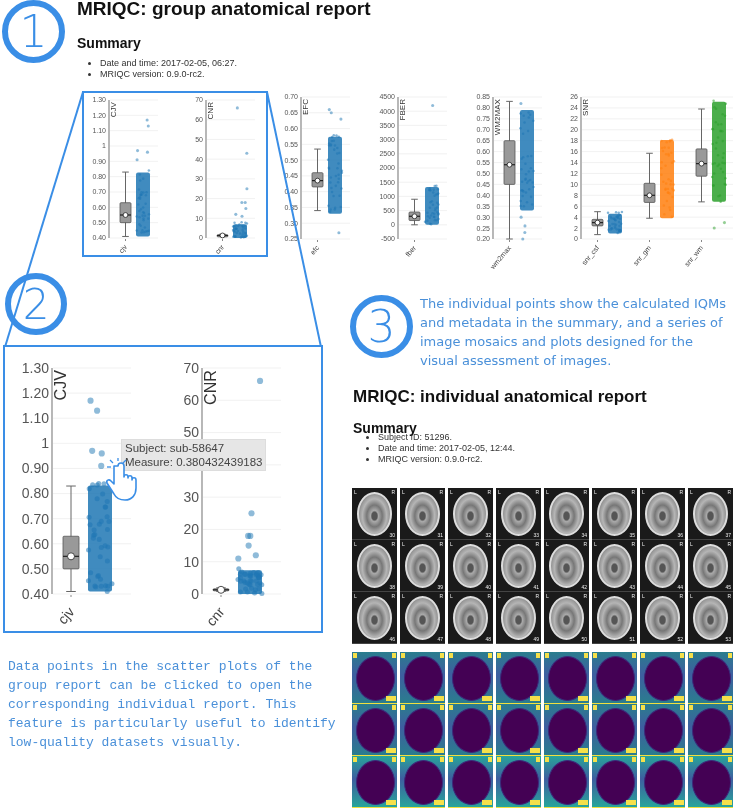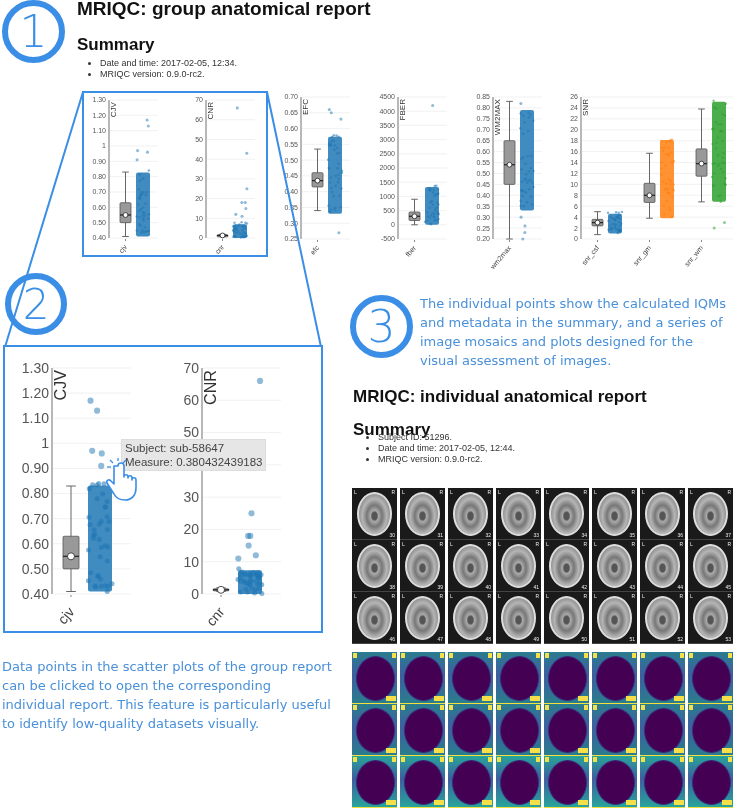--- a/index.html
+++ b/index.html
@@ -1,36 +1,36 @@
 <!DOCTYPE html>
 <html><head>
 <meta charset="utf-8">
 <style>
   html,body{margin:0;padding:0;background:#fff;}
   body{width:733px;height:809px;position:relative;overflow:hidden;font-family:"Liberation Sans",sans-serif;color:#111;}
   .abs{position:absolute;}
   .circle-num{position:absolute;border:6px solid #3a8ee6;border-radius:50%;box-sizing:border-box;color:#3a8ee6;font-family:"DejaVu Sans",sans-serif;font-weight:300;display:flex;align-items:center;justify-content:center;}
   .h1{font-weight:bold;font-size:19px;}
-  .h2{font-weight:bold;font-size:17px;}
+  .h2{font-weight:bold;font-size:14px;}
   ul.sum{margin:0;padding:0 0 0 16px;font-size:9px;color:#333;line-height:11px;}
   ul.sum li{list-style:disc;}
   .caption{color:#4a90d9;font-family:"DejaVu Sans",sans-serif;font-size:13px;line-height:19px;}
   .hl-box{position:absolute;border:2px solid #3a8ee6;box-sizing:border-box;}
   svg text{font-family:"Liberation Sans",sans-serif;}
   .tooltip{position:absolute;background:#e6e6e6;border:1px solid #ddd;font-size:11.5px;line-height:14px;padding:1px 3px;color:#444;}
   .mosaic{position:absolute;}
 </style>
 </head>
 <body>
 
 <div class="circle-num" style="left:2px;top:0px;width:63px;height:63px;font-size:44px;">1</div>
 <div class="abs h1" style="left:77px;top:-2px;">MRIQC: group anatomical report</div>
 <div class="abs h2" style="left:77px;top:35px;">Summary</div>
 <ul class="sum abs" style="left:84px;top:58px;">
-  <li>Date and time: 2017-02-05, 12:34.</li>
+  <li>Date and time: 2017-02-05, 06:27.</li>
   <li>MRIQC version: 0.9.0-rc2.</li>
 </ul>
 
 <svg class="abs" style="left:0;top:0;" width="733" height="290" id="groupSvg">
     <g>
       <line x1="110" x2="158" y1="238" y2="238" stroke="#eee" stroke-width="0.8"></line>
       <text x="106" y="240.45" font-size="7" text-anchor="end" fill="#555">0.40</text>
       <line x1="110" x2="158" y1="222.66666666666666" y2="222.66666666666666" stroke="#eee" stroke-width="0.8"></line>
       <text x="106" y="225.11666666666665" font-size="7" text-anchor="end" fill="#555">0.50</text>
       <line x1="110" x2="158" y1="207.33333333333334" y2="207.33333333333334" stroke="#eee" stroke-width="0.8"></line>
@@ -779,21 +779,21 @@
     <path d="M11 8 L11 26 L8 23 C6 21 3 22 4 25 L11 36 C13 40 17 42 22 42 C29 42 33 37 33 30 L33 22 C33 19 29 19 29 22 L29 20 C29 17 25 17 25 20 L25 19 C25 16 21 16 21 19 L21 8 C21 4 15 4 15 8 Z" transform="translate(-2,0)"></path>
   </g>
   <g stroke="#3a8ee6" stroke-width="1.3">
     <line x1="5" y1="2" x2="8" y2="5"></line>
       <line x1="13" y1="0" x2="13" y2="3"></line>
       <line x1="21" y1="2" x2="18" y2="5"></line>
       <line x1="2" y1="9" x2="6" y2="9"></line>
   </g>
 </svg>
 
-<div class="abs caption" style="left:2px;top:657px;width:336px;">Data points in the scatter plots of the group report can be clicked to open the corresponding individual report. This feature is particularly useful to identify low-quality datasets visually.</div>
+<div class="abs caption" style="left:8px;top:657px;width:336px;font-family:Liberation Mono, monospace;">Data points in the scatter plots of the group report can be clicked to open the corresponding individual report. This feature is particularly useful to identify low-quality datasets visually.</div>
 
 <div class="circle-num" style="left:350px;top:295px;width:63px;height:63px;font-size:44px;">3</div>
 <div class="abs caption" style="left:420px;top:294px;width:310px;">The individual points show the calculated IQMs and metadata in the summary, and a series of image mosaics and plots designed for the visual assessment of images.</div>
 
 <div class="abs h1" style="left:353px;top:387px;font-size:17px;">MRIQC: individual anatomical report</div>
 <div class="abs h2" style="left:353px;top:420px;">Summary</div>
 <ul class="sum abs" style="left:362px;top:432px;">
   <li>Subject ID: 51296.</li>
   <li>Date and time: 2017-02-05, 12:44.</li>
   <li>MRIQC version: 0.9.0-rc2.</li>

